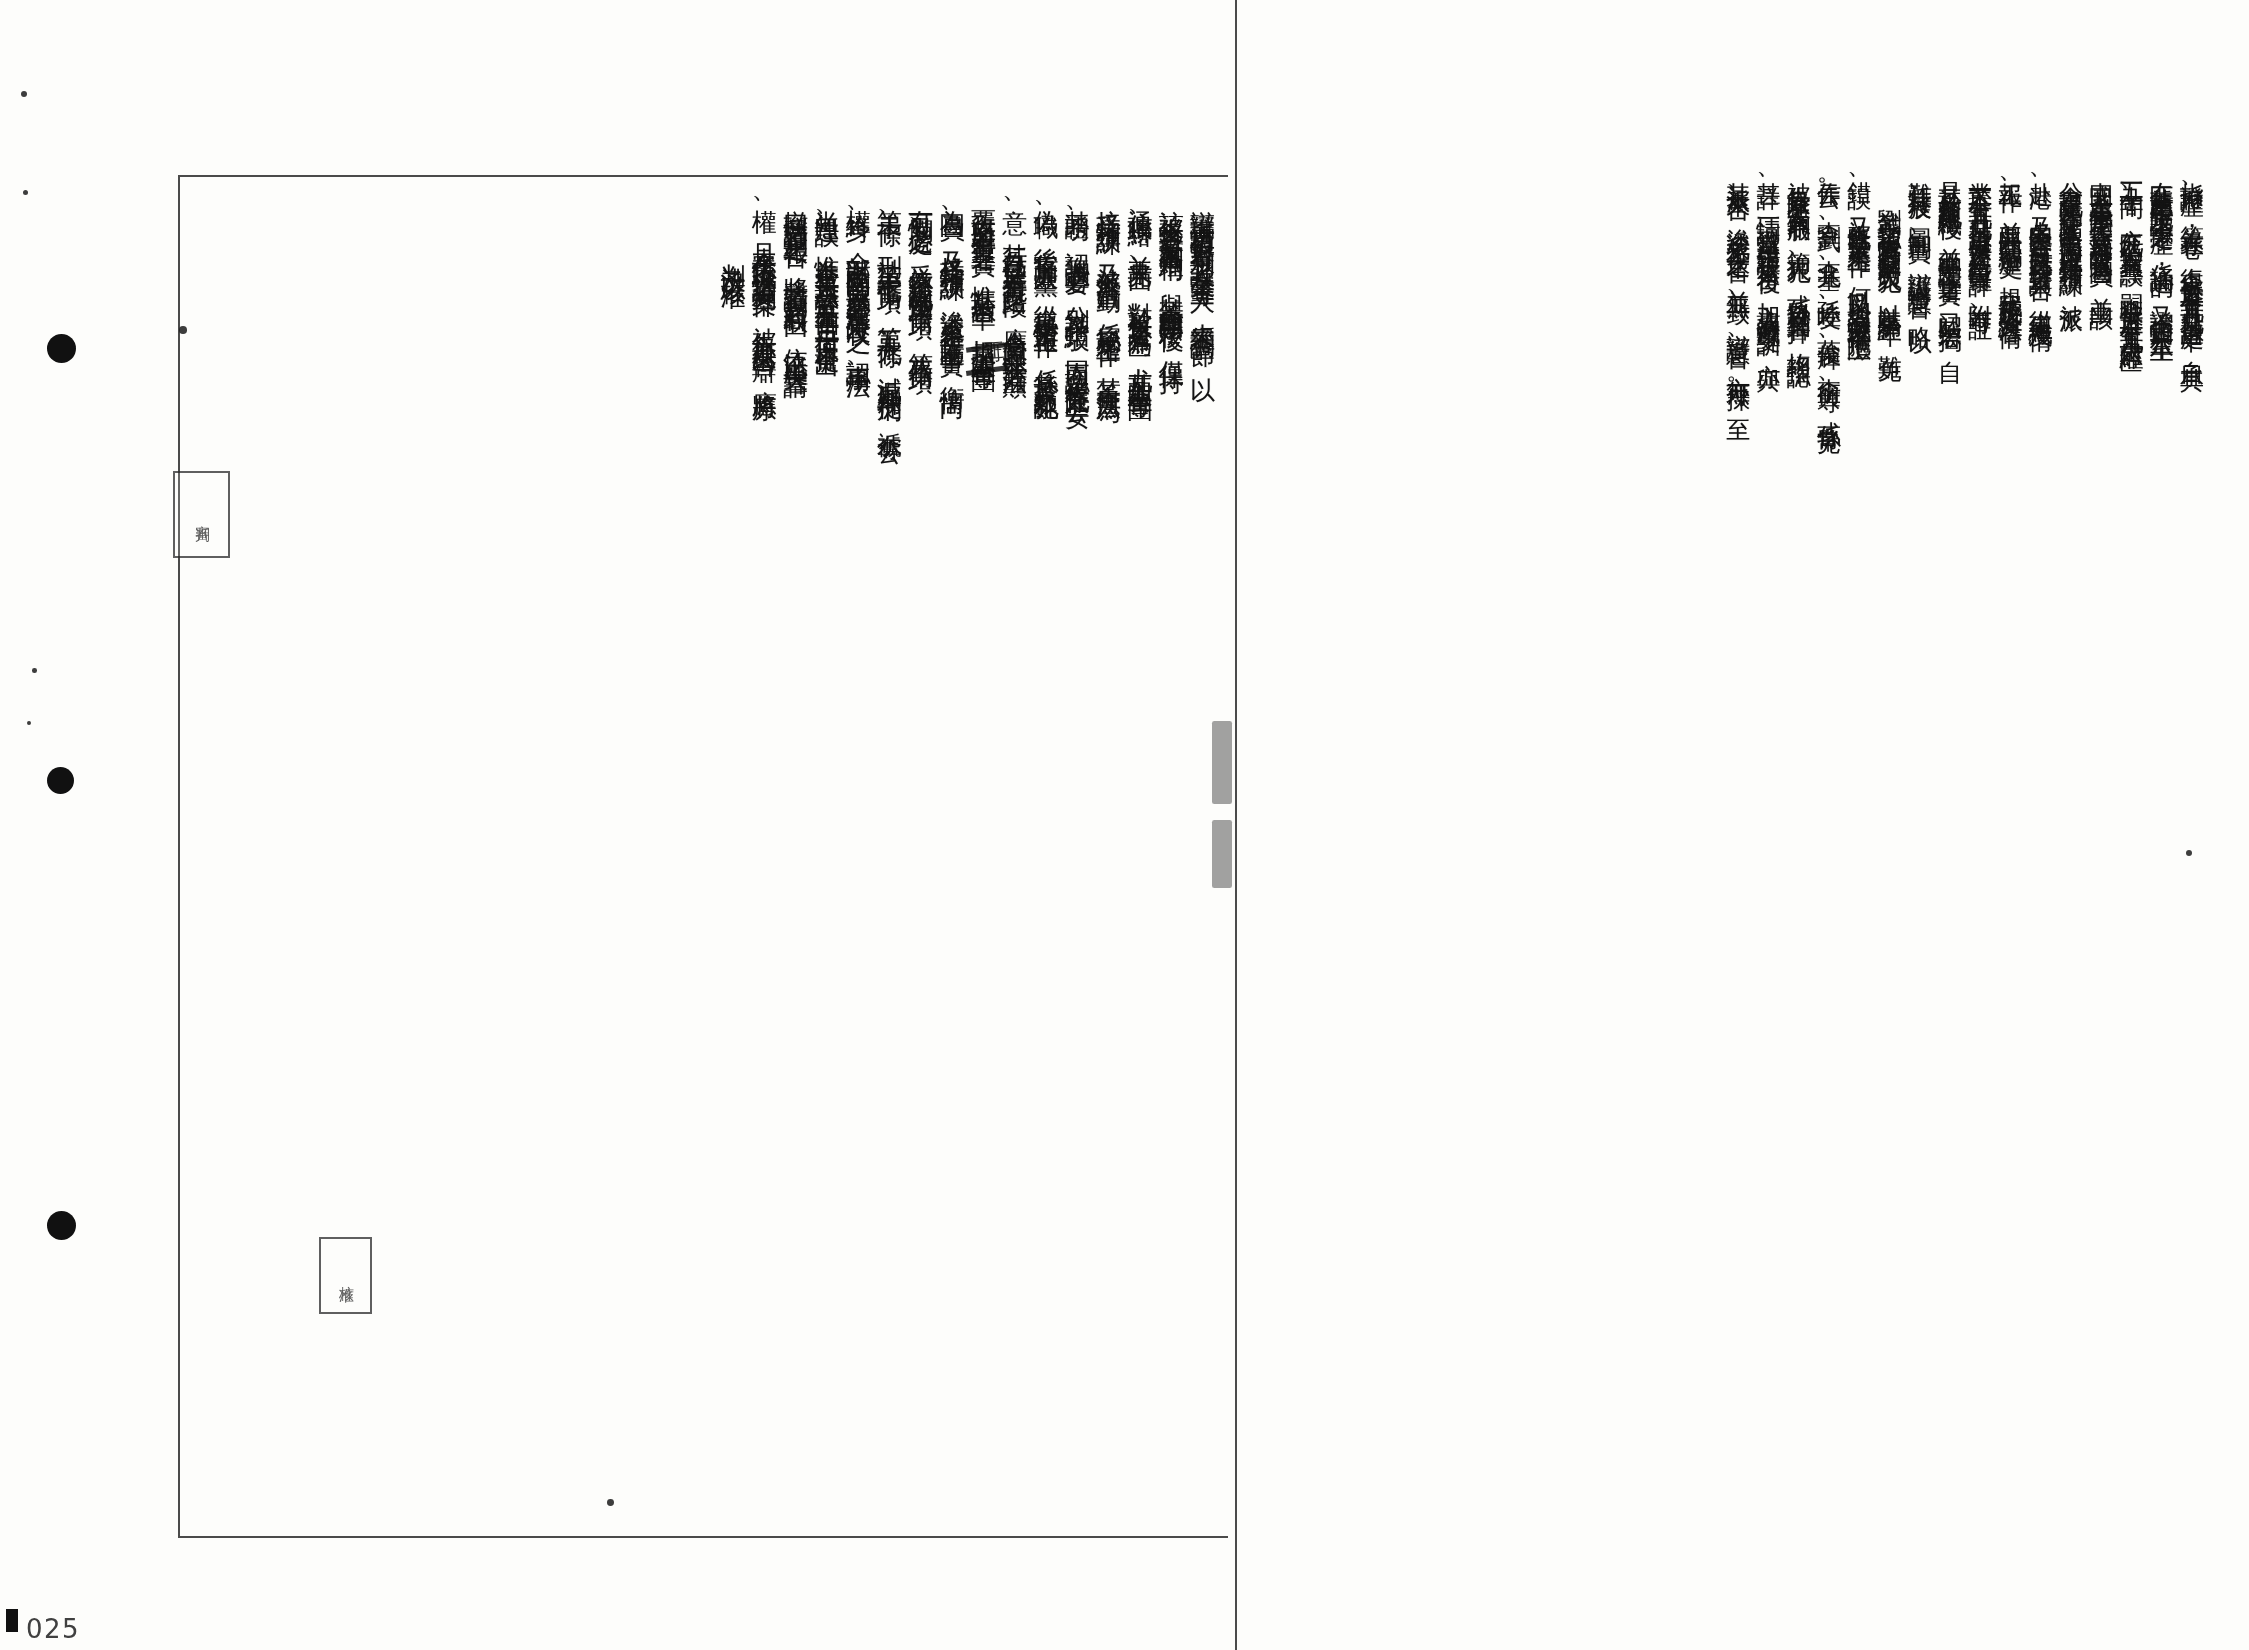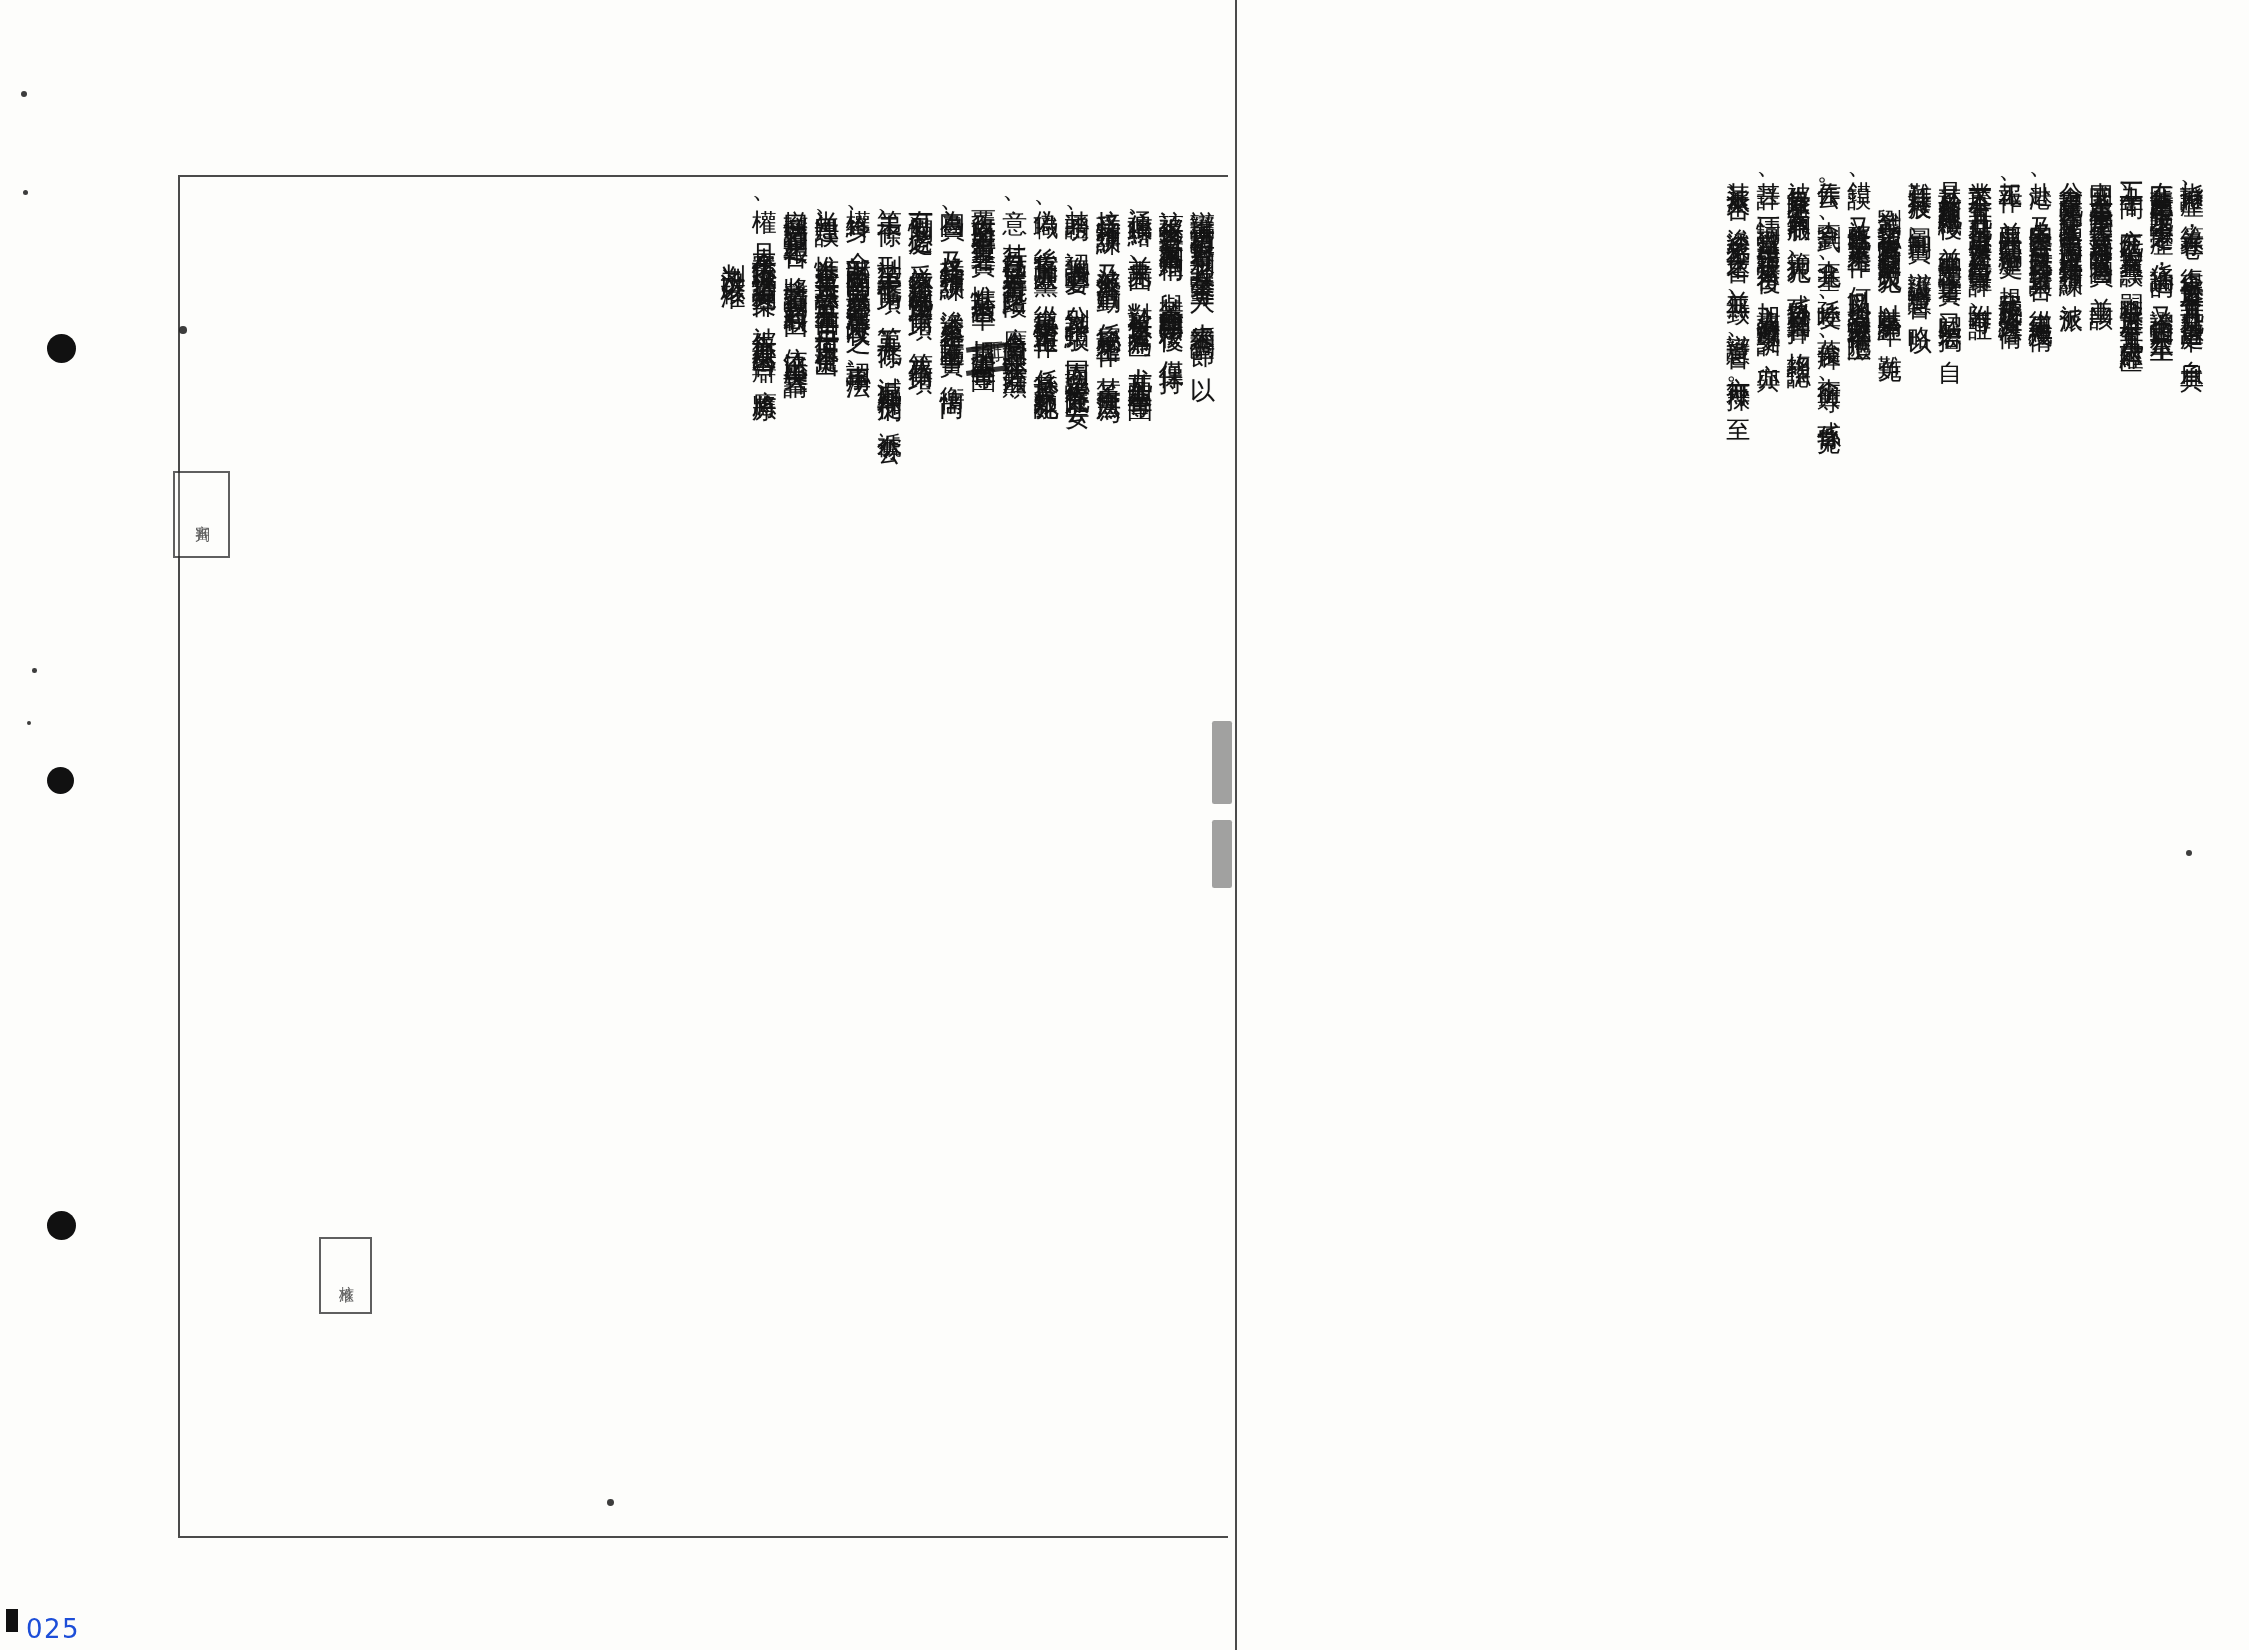--- a/index.html
+++ b/index.html
@@ -126,21 +126,21 @@
     opacity: .85;
     transform: rotate(-8deg);
   }
 
   
   .page-number {
     position: absolute;
     left: 26px;
     bottom: 6px;
     font-size: 26px;
-    color: #1d4ed8;
+    color: #404040;
     font-family: "DejaVu Sans", "Liberation Sans", sans-serif;
     letter-spacing: 1.5px;
   }
   .edge-mark {
     position: absolute;
     left: 6px;
     width: 12px;
     background: #111;
   }
 </style>

